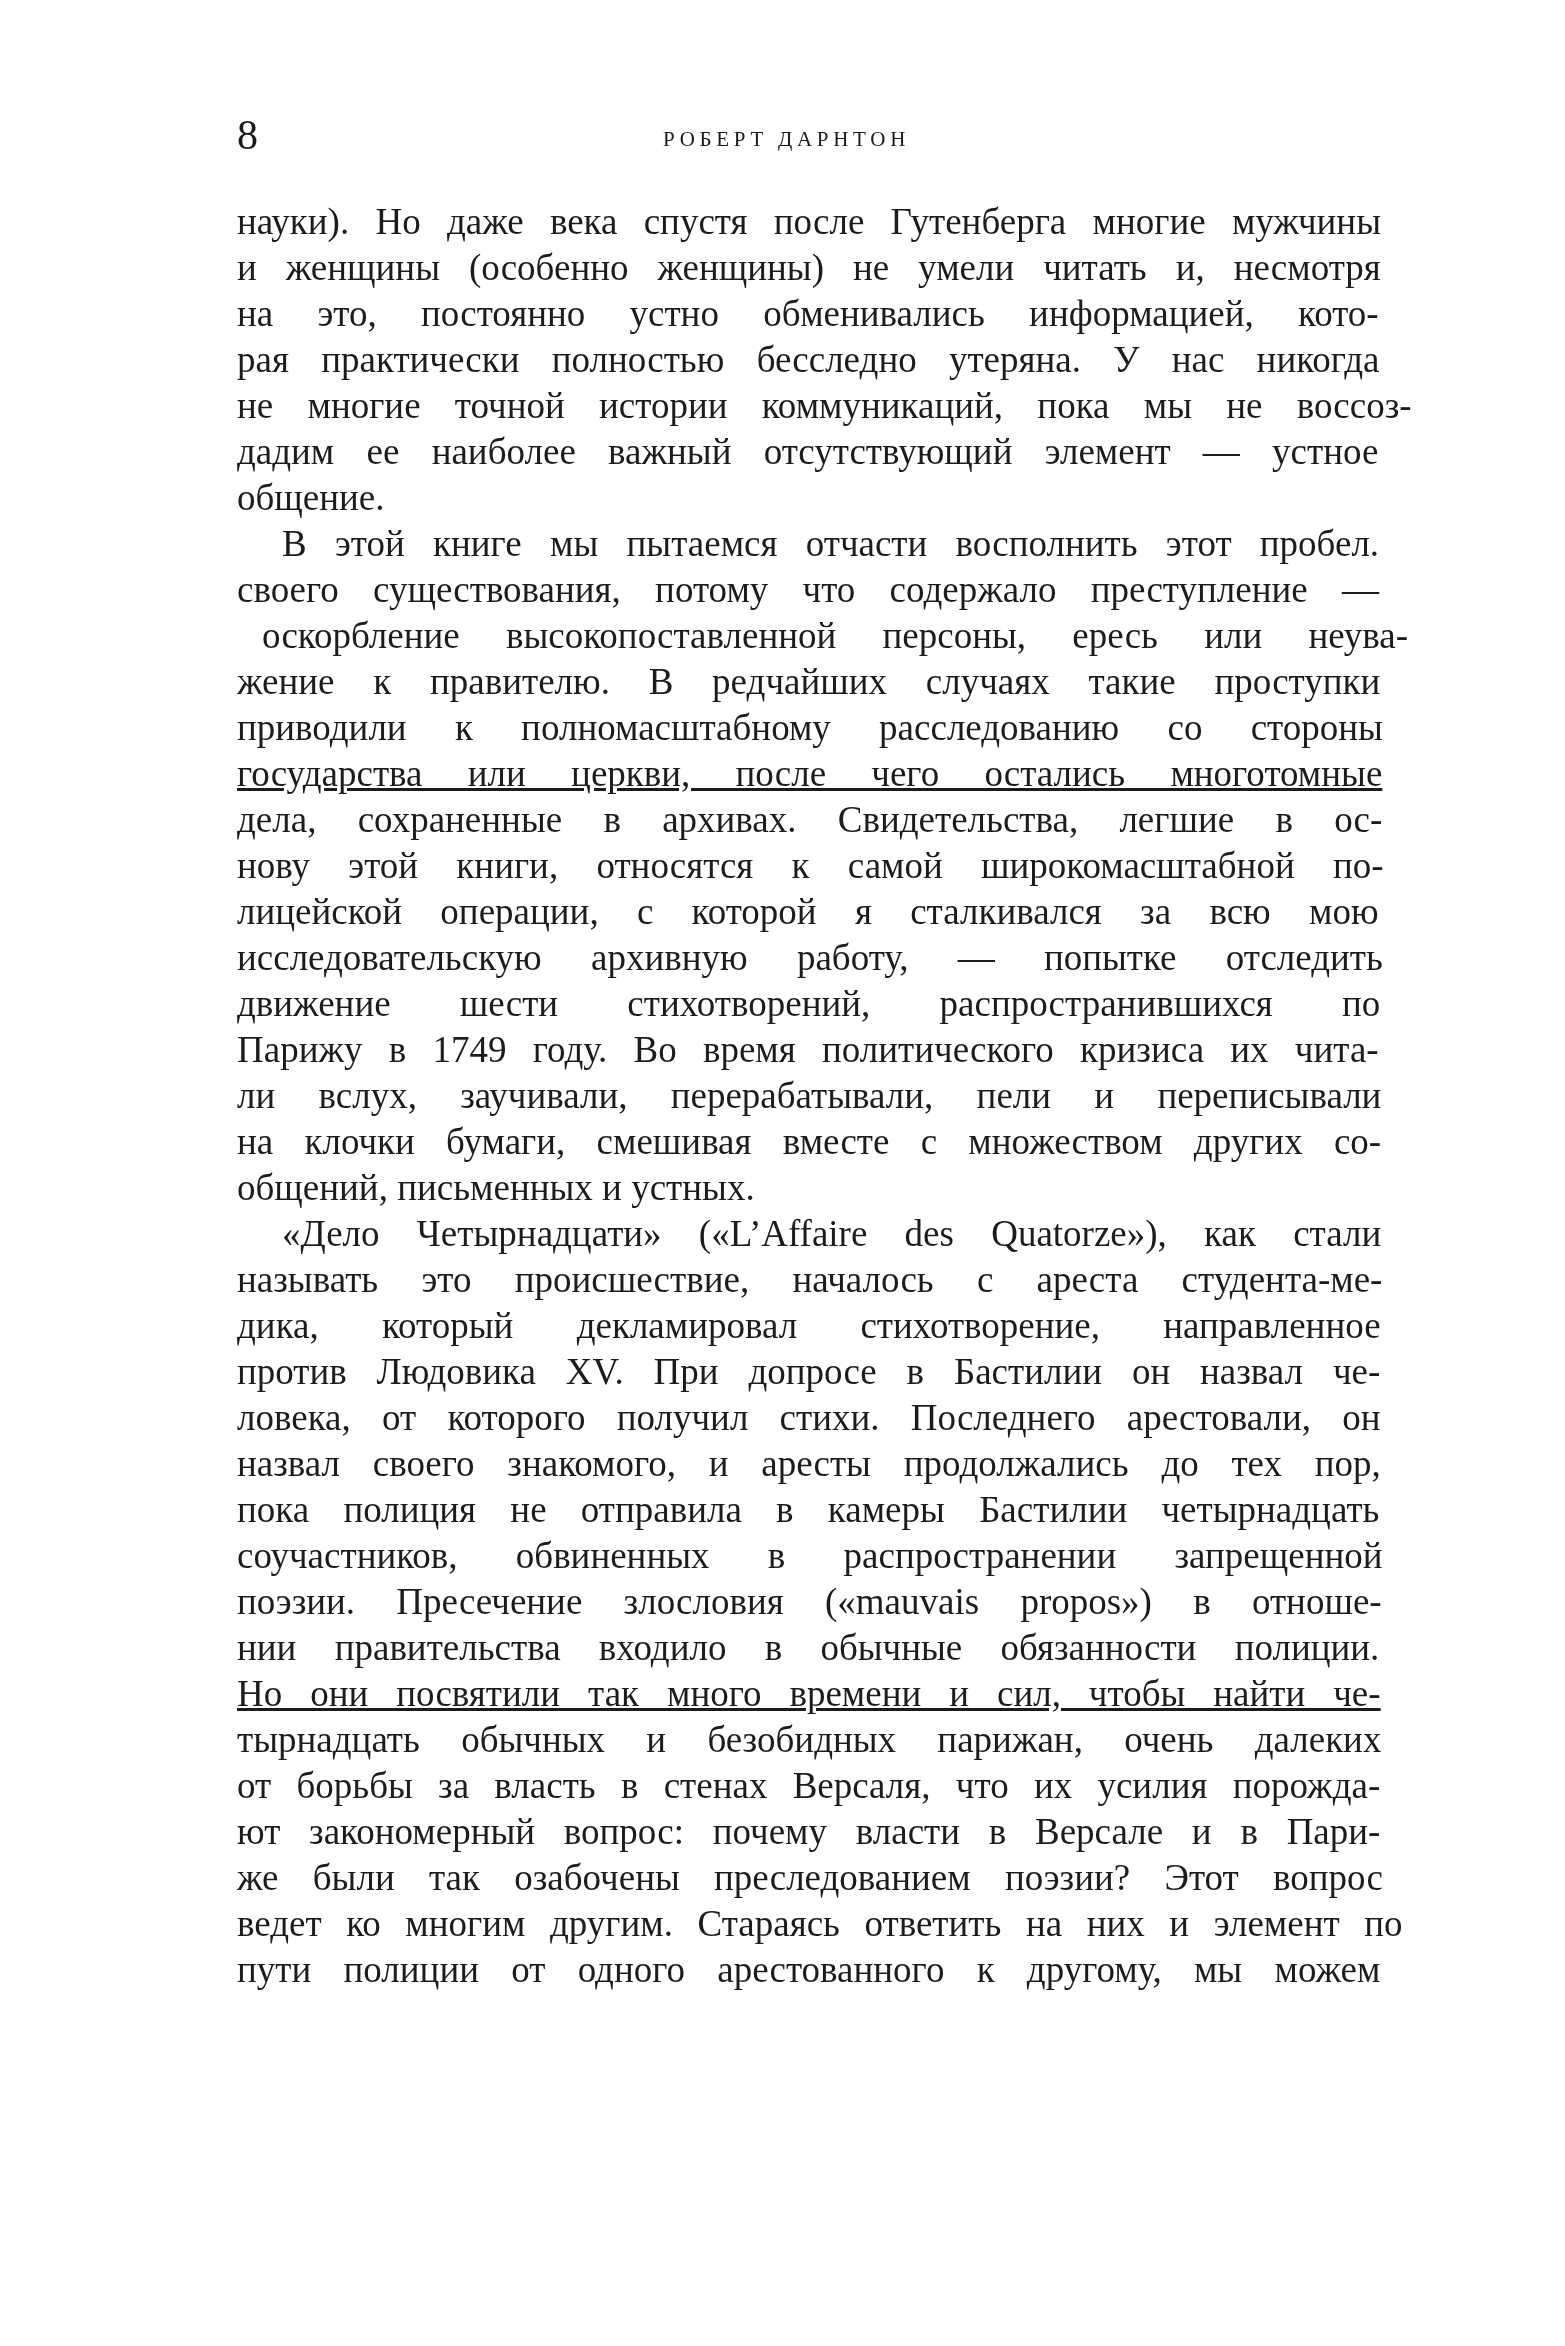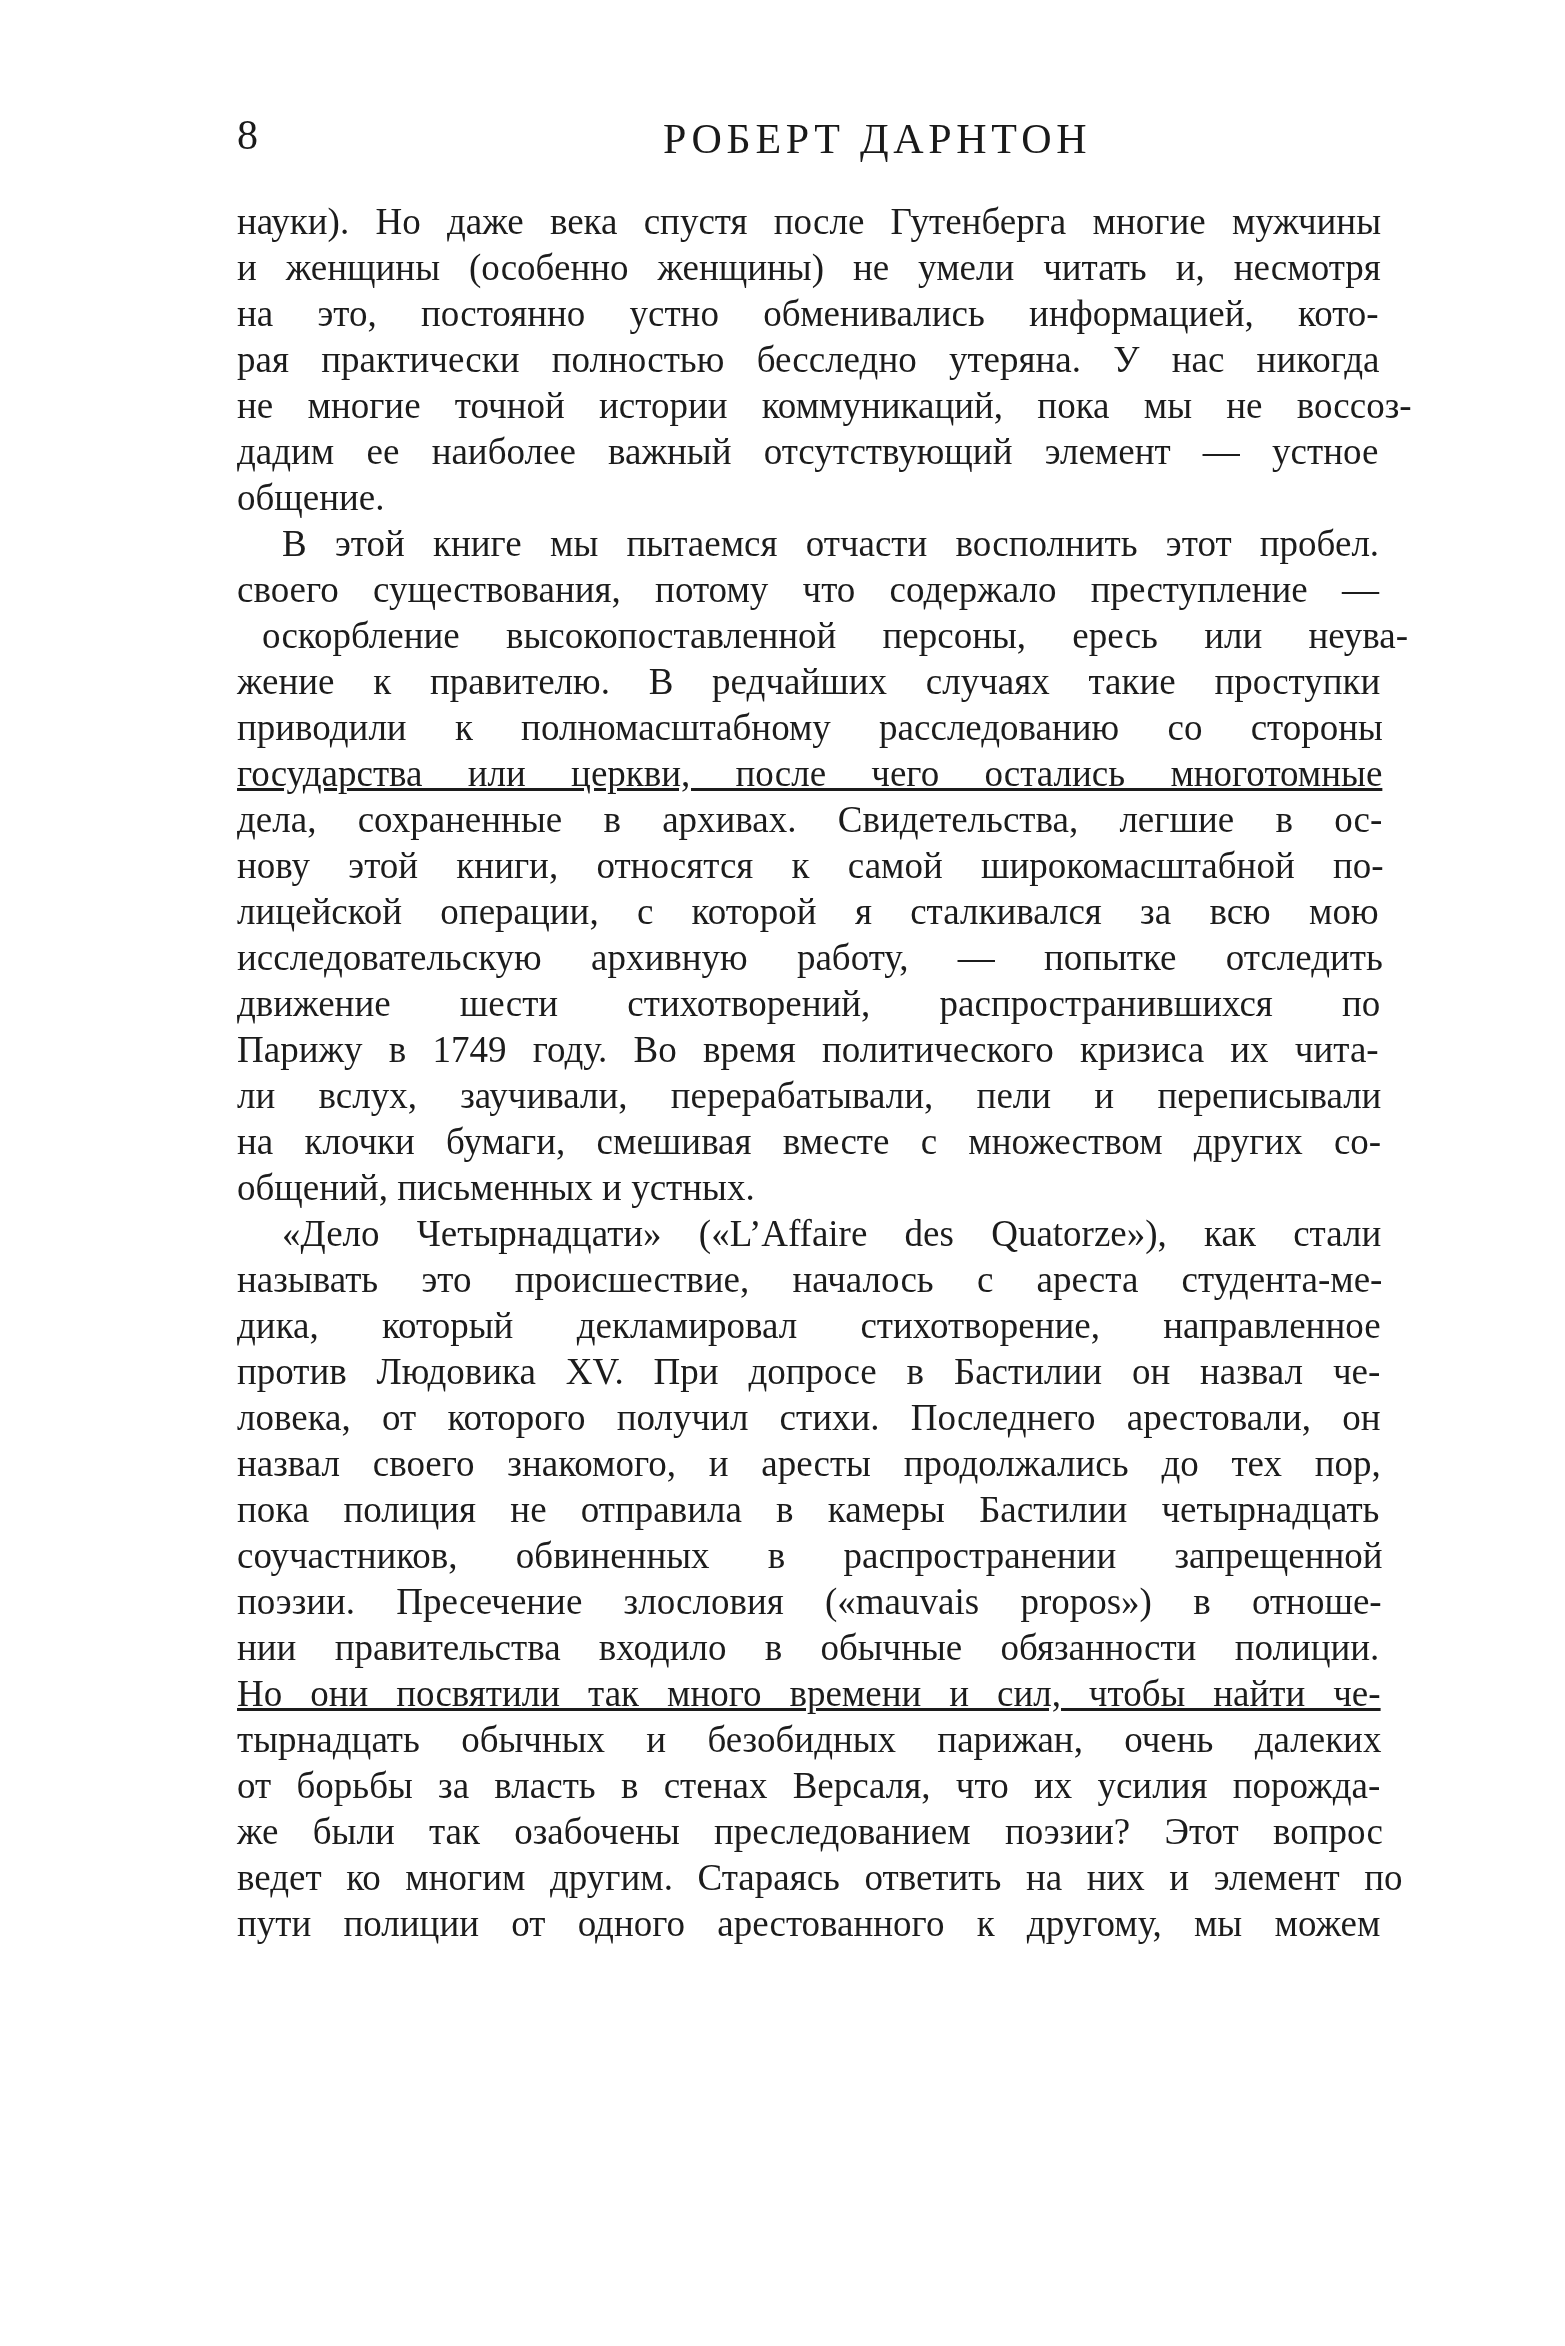--- a/index.html
+++ b/index.html
@@ -1,21 +1,21 @@
 <!DOCTYPE html>
 <html style="font-size:15px"><head>
 <meta charset="utf-8">
 <style>
   html, body { margin: 0; padding: 0; background: #ffffff; }
   body { width: 1565px; height: 2347px; position: relative; overflow: hidden; }
   .page { position: absolute; left: 0; top: 0; width: 1565px; height: 2347px; background: #fff; }
   .running-head { position: absolute; top: 112px; left: 237px; width: 1141px; height: 57px;
     font-family: "Liberation Serif", "DejaVu Serif", serif; color: #1a1a1a; }
   .folio { position: absolute; left: 0; top: 0; font-size: 42px; line-height: 47px; }
-  .author { position: absolute; left: 426px; top: 7.6px; font-size: 42px; line-height: 38px; letter-spacing: 4.7px; }
+  .author { position: absolute; left: 426px; top: 7.6px; font-size: 21px; line-height: 38px; letter-spacing: 4.7px; }
   .body-text { position: absolute; left: 237px; top: 199px; width: 1141px;
     font-family: "Liberation Serif", "DejaVu Serif", serif; font-size: 37px; line-height: 46px;
     color: #1c1c1c; }
   .line { display: block; white-space: nowrap; text-align: justify; text-align-last: justify; height: 46px; overflow: visible; }
   .line.last { text-align-last: left; }
   .line.indent { padding-left: 45px; }
 </style>
 </head>
 <body>
 
@@ -53,18 +53,19 @@
       <span class="line" style="word-spacing: 20.6px; text-align: left; text-align-last: left;">против Людовика XV. При допросе в Бастилии он назвал че-</span>
       <span class="line" style="word-spacing: 22px; text-align: left; text-align-last: left;">ловека, от которого получил стихи. Последнего арестовали, он</span>
       <span class="line" style="word-spacing: 23.5px; text-align: left; text-align-last: left;">назвал своего знакомого, и аресты продолжались до тех пор,</span>
       <span class="line" style="word-spacing: 25px; text-align: left; text-align-last: left;">пока полиция не отправила в камеры Бастилии четырнадцать</span>
       <span class="line" style="word-spacing: 49px; text-align: left; text-align-last: left;">соучастников, обвиненных в распространении запрещенной</span>
       <span class="line" style="word-spacing: 32px; text-align: left; text-align-last: left;">поэзии. Пресечение злословия («mauvais propos») в отноше-</span>
       <span class="line" style="word-spacing: 29px; text-align: left; text-align-last: left;">нии правительства входило в обычные обязанности полиции.</span>
       <span class="line" style="word-spacing: 18.7px; text-align: left; text-align-last: left; text-decoration: underline;">Но они посвятили так много времени и сил, чтобы найти че-</span>
       <span class="line" style="word-spacing: 32px; text-align: left; text-align-last: left;">тырнадцать обычных и безобидных парижан, очень далеких</span>
       <span class="line" style="word-spacing: 16px; text-align: left; text-align-last: left;">от борьбы за власть в стенах Версаля, что их усилия порожда-</span>
+      <span class="line" style="word-spacing: 19.5px; text-align: left; text-align-last: left;">ют закономерный вопрос: почему власти в Версале и в Пари-</span>
       <span class="line" style="word-spacing: 25px; text-align: left; text-align-last: left;">же были так озабочены преследованием поэзии? Этот вопрос</span>
       <span class="line" style="word-spacing: 15.3px; text-align: left; text-align-last: left;">ведет ко многим другим. Стараясь ответить на них и элемент по</span>
       <span class="line" style="word-spacing: 23px; text-align: left; text-align-last: left;">пути полиции от одного арестованного к другому, мы можем</span>
     </div>
 </div>
 
 
 </body></html>

